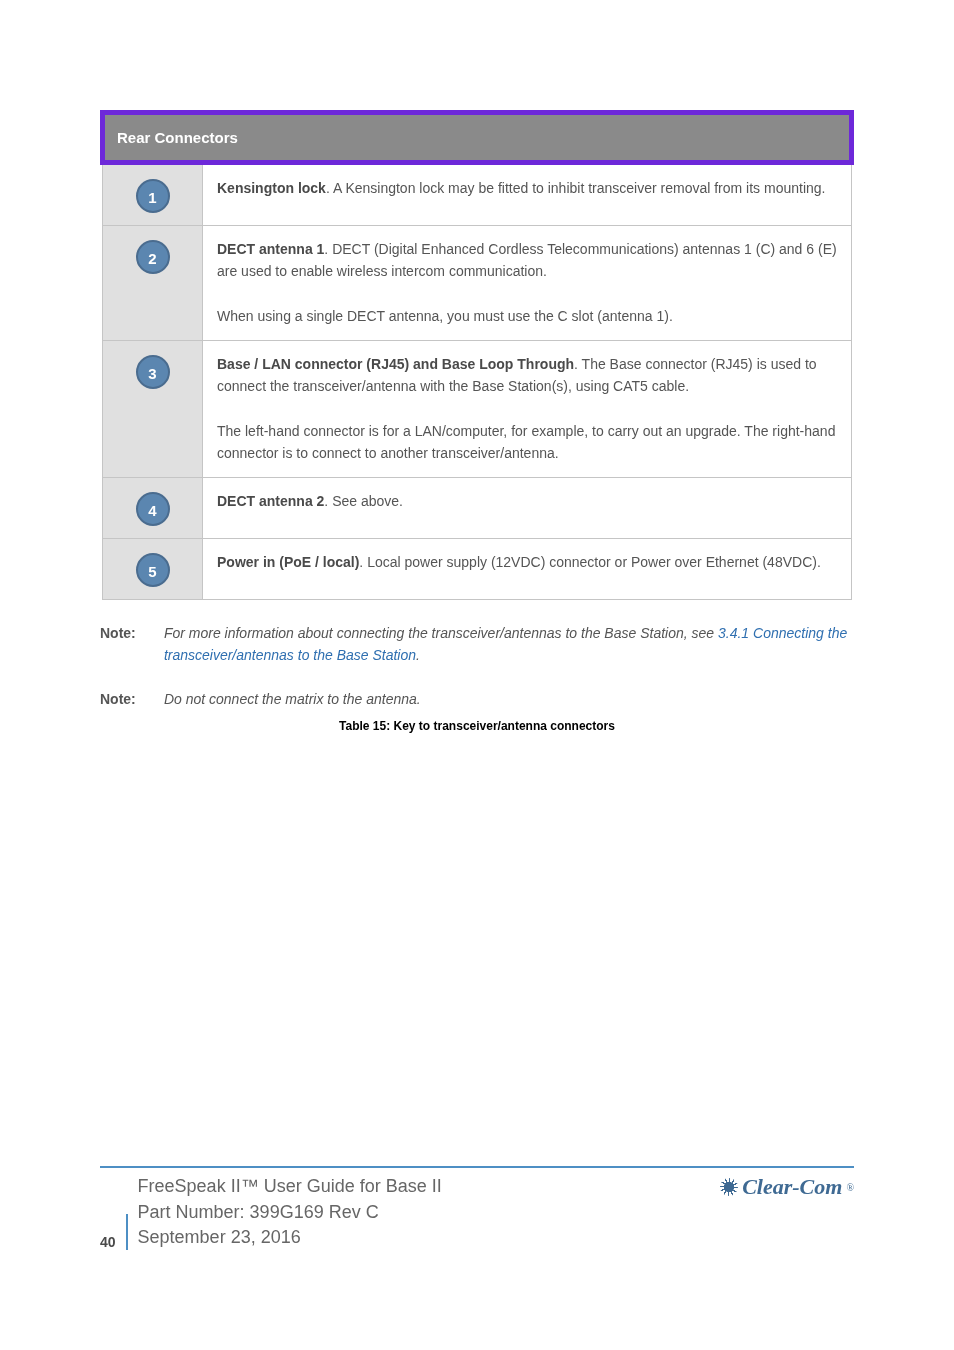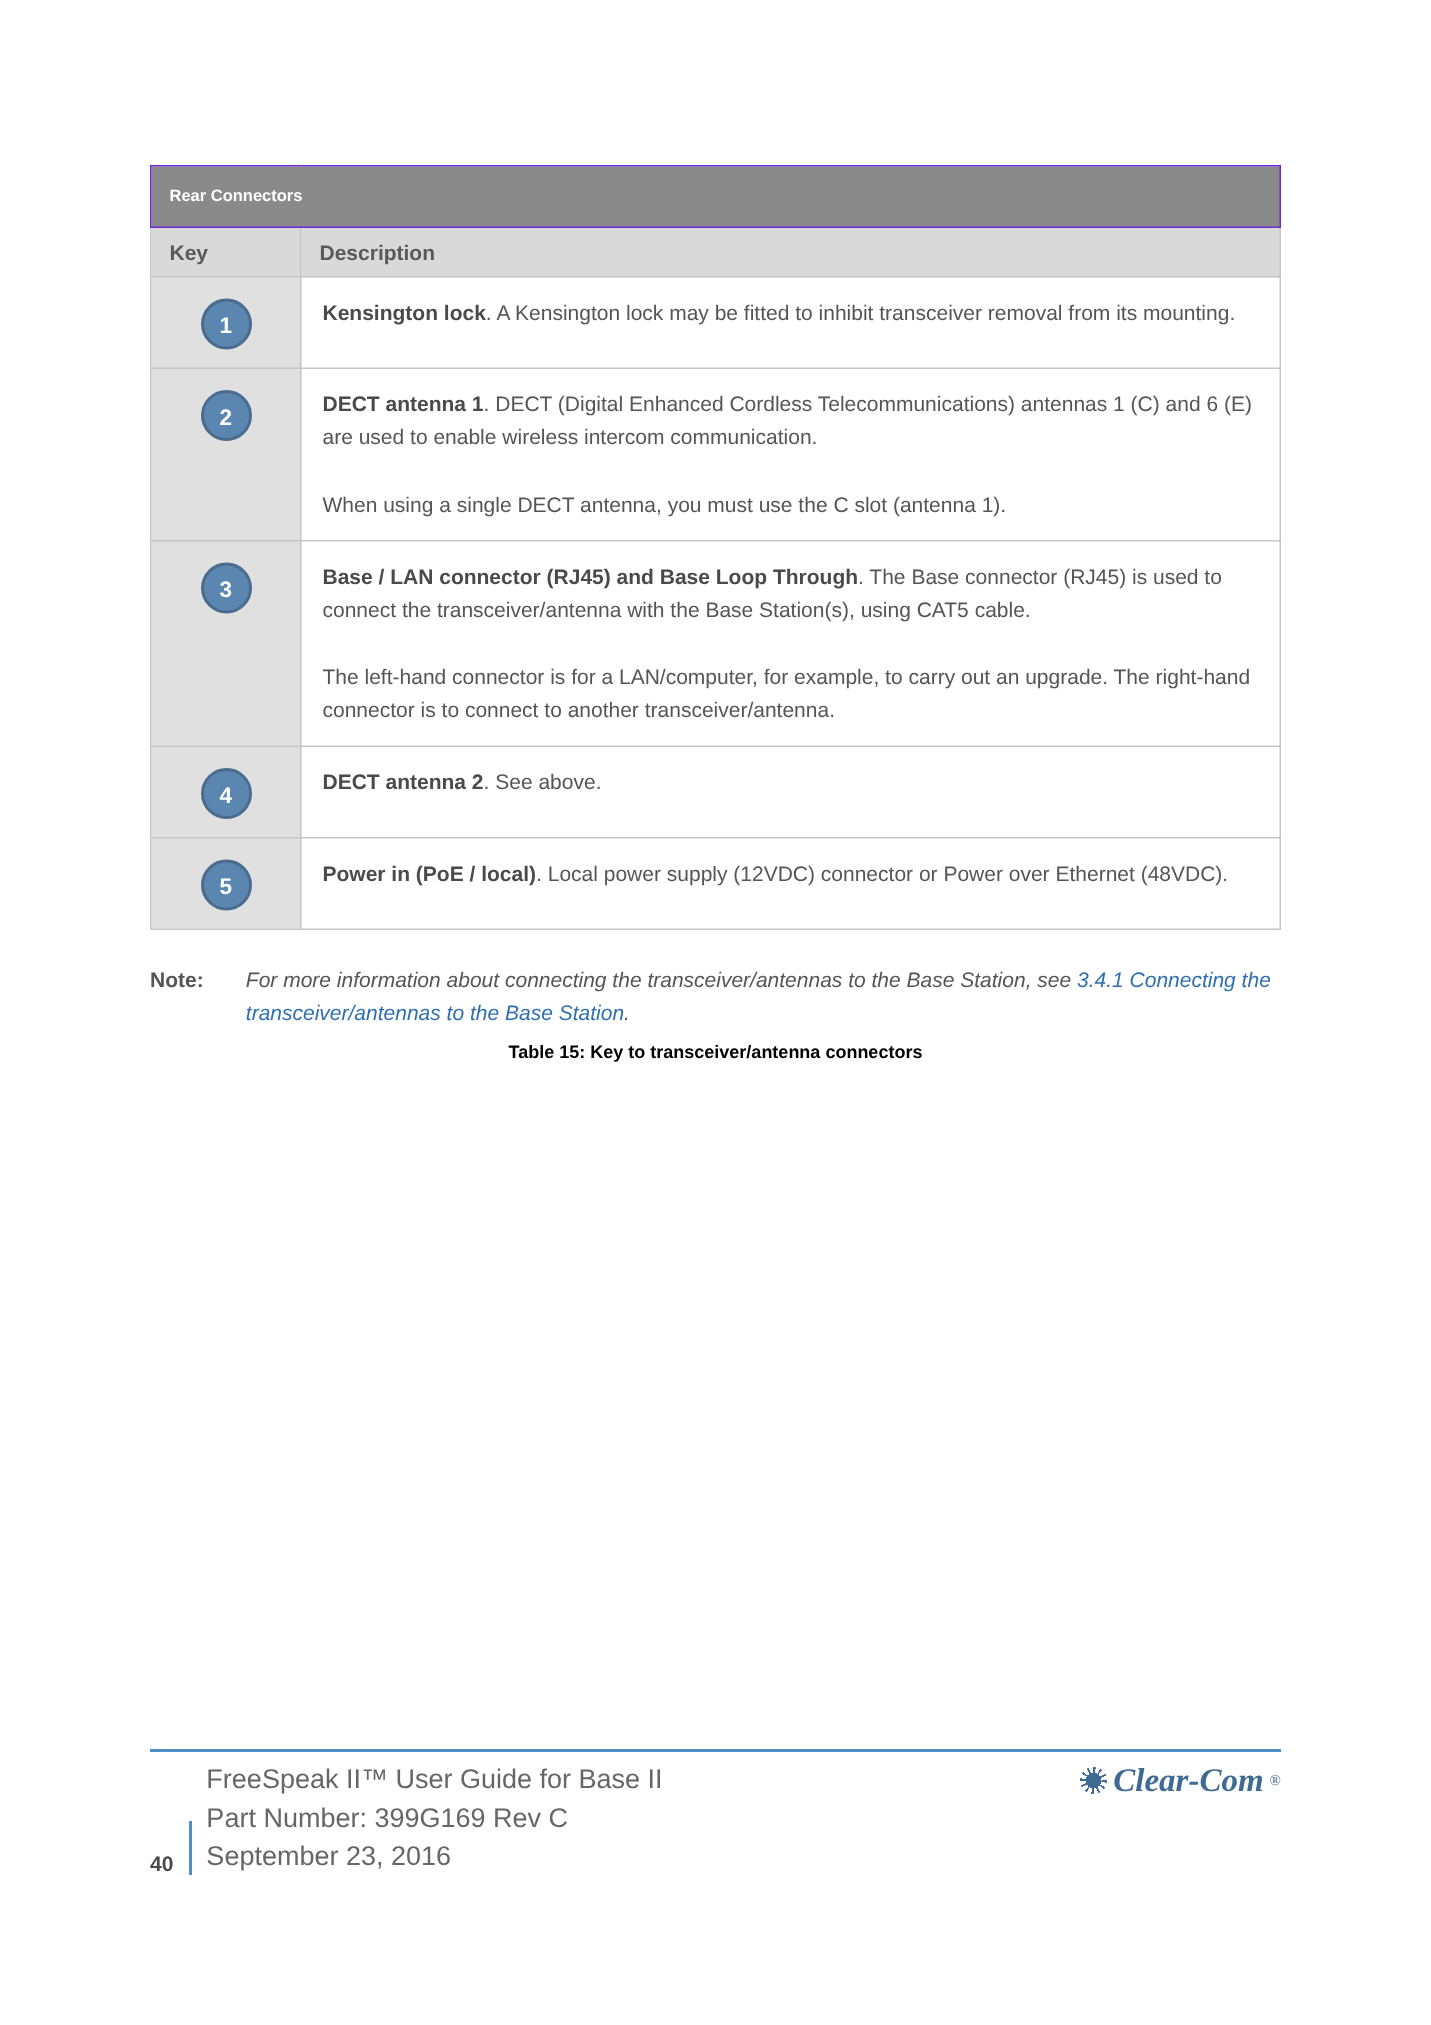--- a/index.html
+++ b/index.html
@@ -17,22 +17,22 @@
   table.spec {
     width: 100%;
     border-collapse: collapse;
     font-size: 14px;
   }
   table.spec tr.group-header td {
     background: #8a8a8a;
     color: #ffffff;
     font-weight: bold;
     padding: 14px 12px;
-    font-size: 11px;
-    border: 1px solid #6d28d9;
+    font-size: 15px;
+    border: 5px solid #6d28d9;
   }
   table.spec tr.col-header td {
     background: #d9d9d9;
     color: #5a5a5a;
     font-weight: bold;
     padding: 8px 12px;
     font-size: 14px;
     border: 1px solid #c5c5c5;
   }
   table.spec td.key-cell {
@@ -135,24 +135,20 @@
 </style>
 </head>
 <body>
 
 <div class="content">
   <table class="spec">
     <tbody>
         <tr class="group-header">
       <td colspan="2">Rear Connectors</td>
     </tr>
-    <tr class="col-header">
-      <td>Key</td>
-      <td>Description</td>
-    </tr>
 
     <tr>
       <td class="key-cell">
         <span class="bullet">1</span>
       </td>
       <td class="desc-cell">
         <span class="desc-label">Kensington lock</span>.
         <span>A Kensington lock may be fitted to inhibit transceiver removal from its mounting.</span>
       </td>
     </tr>
@@ -204,20 +200,24 @@
     </table>
 
   <div class="note-block">
     <span class="note-label">Note:</span>
     <span class="note-text">
       <span>For more information about connecting the transceiver/antennas to the Base Station, see </span>
       <span class="xref">3.4.1 Connecting the transceiver/antennas to the Base Station</span><span>.</span>
     </span>
   </div>
 
+  <div class="note-block">
+    <span class="note-label">Note:</span>
+    <span class="note-text">Do not connect the matrix to the antenna.</span>
+  </div>
 
   <div class="table-caption">Table 15: Key to transceiver/antenna connectors</div>
 </div>
 
 <div class="footer">
   <div class="footer-rule"></div>
   <div class="footer-inner">
     <div class="footer-left">
       <span class="page-num">40</span>
       <span class="vbar"></span>

